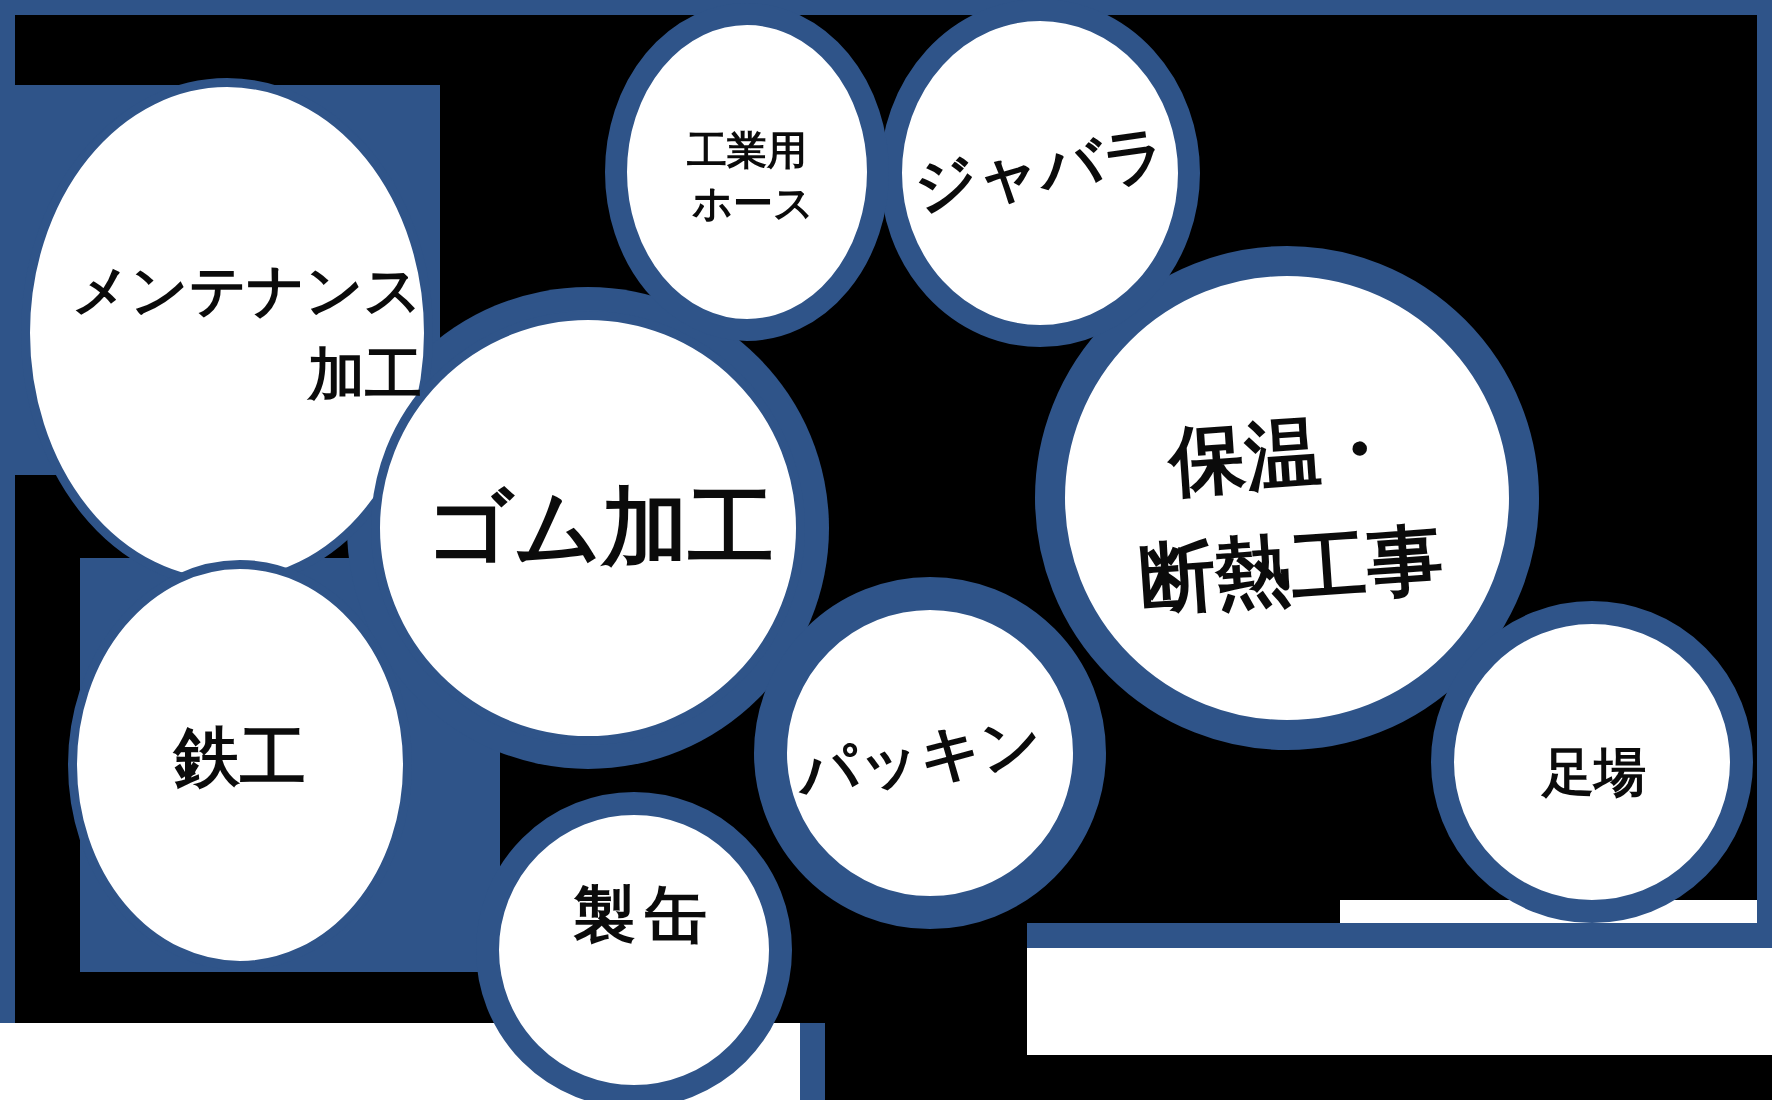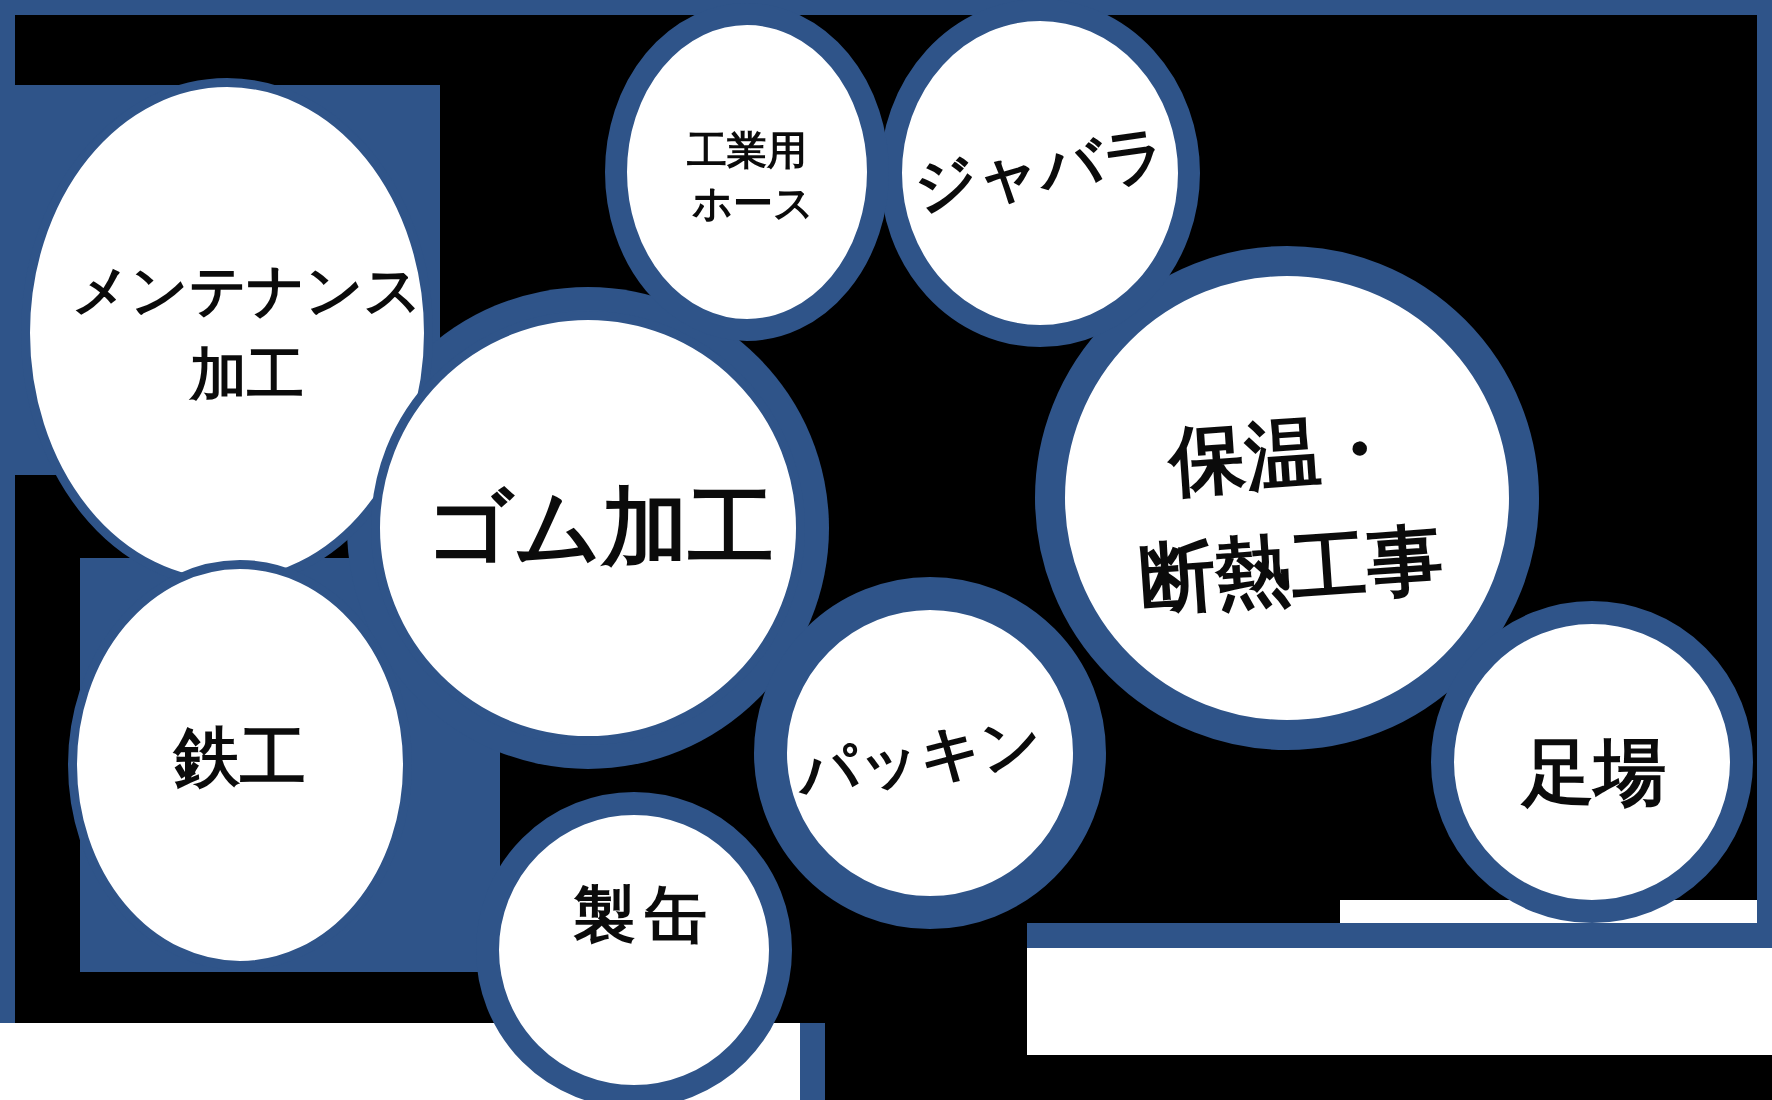--- a/index.html
+++ b/index.html
@@ -8,33 +8,33 @@
     font-family:"Liberation Sans","DejaVu Sans",sans-serif;
   }
   #geom{position:absolute;left:0;top:0;}
   .label{
     position:absolute;transform:translate(-50%,-50%);
     text-align:center;color:#0b0b0b;font-weight:900;white-space:nowrap;z-index:5;
   }
   .label .ln{line-height:1;}
   
   .lbl-plastic{left:247px;top:332px;font-size:57px;}
-  .lbl-plastic .ln+.ln{margin-top:27px;}
+  .lbl-plastic .ln+.ln{margin-top:27px;text-align:right;}
   .lbl-hose{left:747px;top:176px;font-size:40px;}
   .lbl-hose .ln+.ln{margin-top:13px;margin-left:12px;}
   .lbl-jabara{left:1040px;top:170px;font-size:62px;transform:translate(-50%,-50%) rotate(-8deg);}
   .lbl-rubber{left:600px;top:527px;font-size:86px;}
   .lbl-insulation{left:1287px;top:512px;font-size:76px;transform:translate(-50%,-50%) rotate(-4deg);}
   .lbl-insulation .ln+.ln{margin-top:39px;}
   .lbl-metal{left:240px;top:757px;font-size:66px;}
   .lbl-metal .ln+.ln{margin-top:22px;}
   .lbl-packing{left:920px;top:758px;font-size:60px;transform:translate(-50%,-50%) rotate(-8deg);}
   .lbl-can{left:645px;top:915px;font-size:62px;letter-spacing:0.15em;}
   .lbl-scaffold{left:1594px;top:772px;}
-  .lbl-scaffold .ln1{font-size:72px;}
+  .lbl-scaffold .ln1{font-size:52px;}
   .lbl-scaffold .ln2{font-size:45px;margin-top:6px;}
 </style>
 </head>
 <body>
 
 <div id="stage">
 
   <svg id="geom" width="1772" height="1100" viewBox="0 0 1772 1100">
 
     <rect x="0" y="1023" width="800" height="77" fill="#FFFFFF"></rect>

